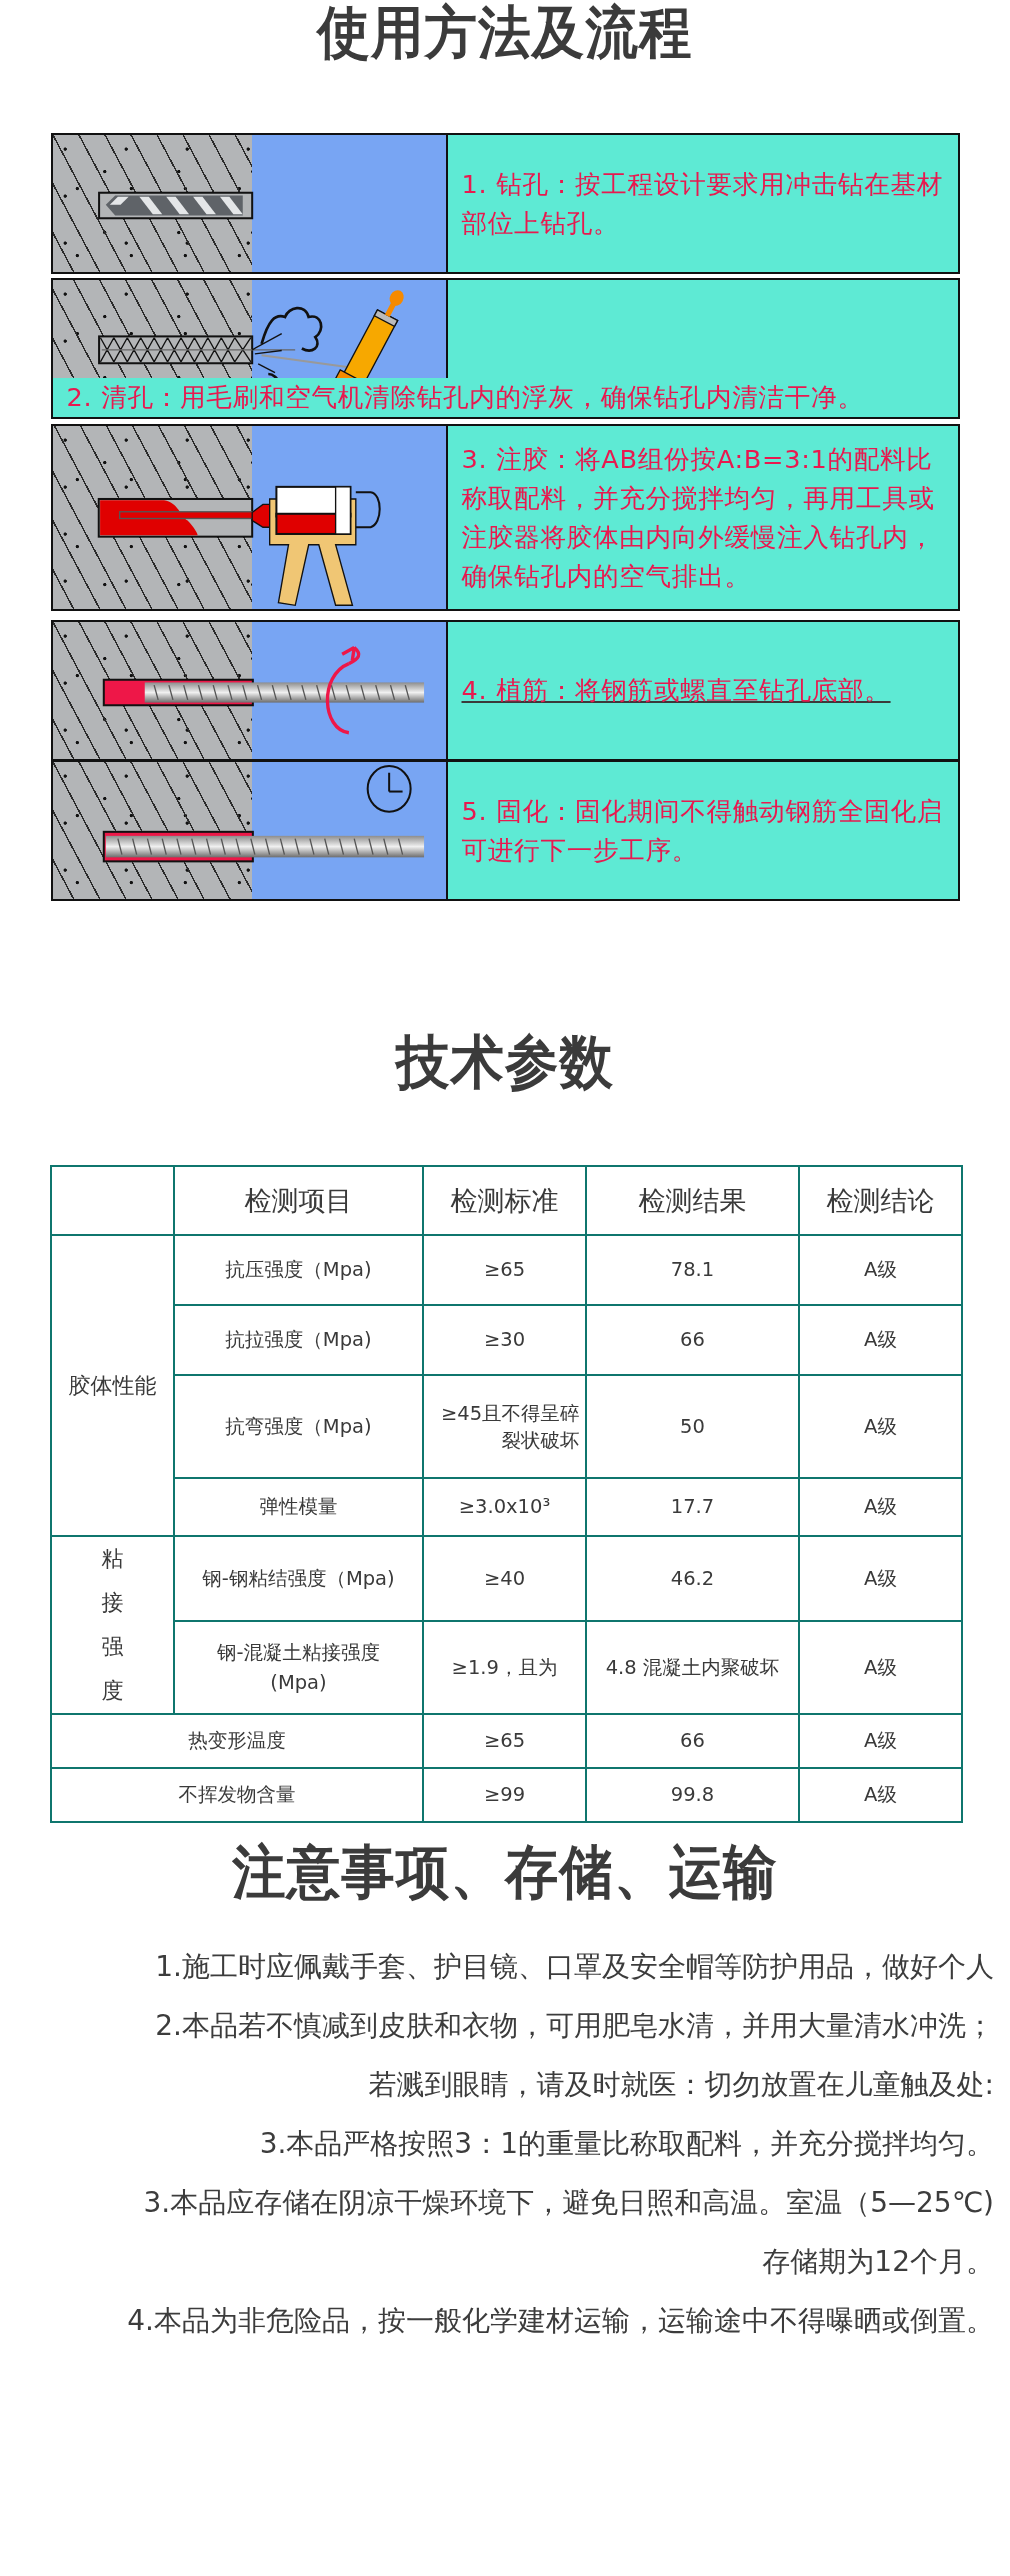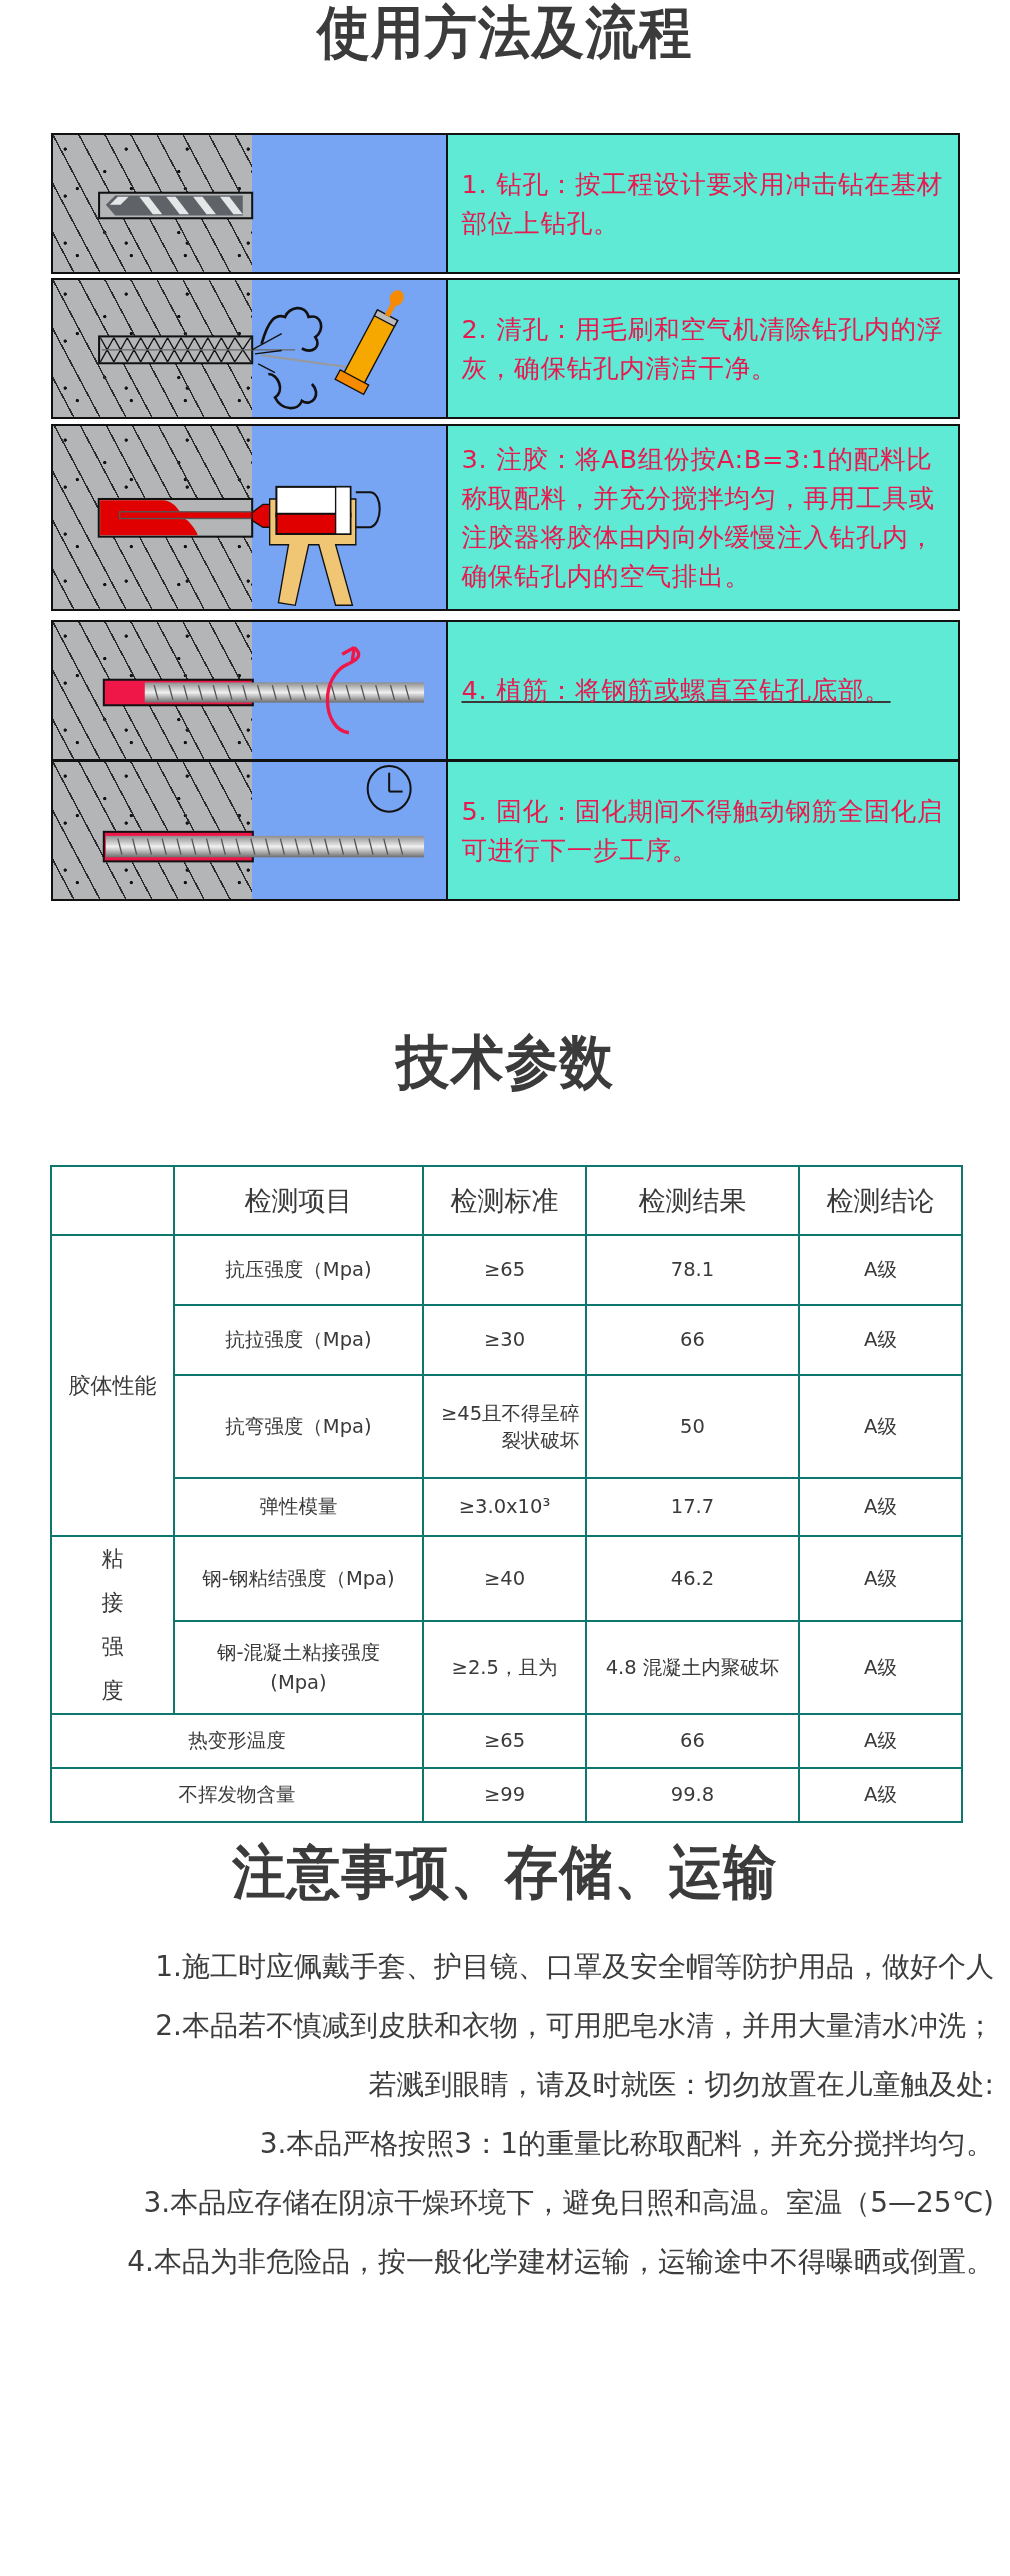--- a/index.html
+++ b/index.html
@@ -77,21 +77,21 @@
         <polygon points="128,92 142,92 162,118 148,118"></polygon>
         <polygon points="168,92 182,92 202,118 188,118"></polygon>
         <polygon points="208,92 222,92 242,118 228,118"></polygon>
         <polygon points="248,92 262,92 282,118 268,118"></polygon>
       </g>
     </svg>
   </div>
   <div class="text">1. 钻孔：按工程设计要求用冲击钻在基材部位上钻孔。</div>
 </div>
 
-<div class="step" style="top:278px;height:141px;">
+<div class="step" style="top:278px;height:141px;flex-direction:column;">
   <div class="illus">
     <div class="concrete"></div>
     <div class="air"></div>
     <svg width="395" height="141" viewBox="0 0 587 210">
       <rect x="68" y="84" width="228" height="40" fill="#b3b5b7" stroke="#111" stroke-width="3"></rect>
       <g stroke="#111" stroke-width="2" fill="none">
         <path d="M70,86 L90,122 M90,86 L70,122 M90,86 L110,122 M110,86 L90,122 M110,86 L130,122 M130,86 L110,122 M130,86 L150,122 M150,86 L130,122 M150,86 L170,122 M170,86 L150,122 M170,86 L190,122 M190,86 L170,122 M190,86 L210,122 M210,86 L190,122 M210,86 L230,122 M230,86 L210,122 M230,86 L250,122 M250,86 L230,122 M250,86 L270,122 M270,86 L250,122 M270,86 L294,122 M294,86 L270,122"></path>
       </g>
       <line x1="72" y1="104" x2="360" y2="104" stroke="#666" stroke-width="2"></line>
       <path d="M310,95 C320,60 330,50 345,55 C350,40 375,35 380,55 C400,50 405,75 390,85 C400,100 385,110 370,102" stroke="#111" stroke-width="4" fill="none"></path>
@@ -264,21 +264,21 @@
     </tr>
     <tr style="height:77px">
       <td rowspan="2" class="group" style="padding:0 43px;">粘接强度</td>
       <td>钢-钢粘结强度（Mpa)</td>
       <td>≥40</td>
       <td>46.2</td>
       <td>A级</td>
     </tr>
     <tr style="height:84px">
       <td style="padding:0 20px;">钢-混凝土粘接强度(Mpa)</td>
-      <td>≥2.5，且为</td>
+      <td>≥1.9，且为</td>
       <td>4.8 混凝土内聚破坏</td>
       <td>A级</td>
     </tr>
     <tr style="height:54px">
       <td colspan="2">热变形温度</td>
       <td>≥65</td>
       <td>66</td>
       <td>A级</td>
     </tr>
     <tr style="height:54px">
@@ -291,15 +291,16 @@
 </table>
 
 <h1 id="title-notes" class="section-title">注意事项、存储、运输</h1>
 
 <div id="notes">
   <p>1.施工时应佩戴手套、护目镜、口罩及安全帽等防护用品，做好个人</p>
   <p>2.本品若不慎减到皮肤和衣物，可用肥皂水清，并用大量清水冲洗；</p>
   <p>若溅到眼睛，请及时就医：切勿放置在儿童触及处:</p>
   <p>3.本品严格按照3：1的重量比称取配料，并充分搅拌均匀。</p>
   <p>3.本品应存储在阴凉干燥环境下，避免日照和高温。室温（5—25℃)</p>
+  <p>存储期为12个月。</p>
   <p>4.本品为非危险品，按一般化学建材运输，运输途中不得曝晒或倒置。</p>
 </div>
 
 
 </body></html>

